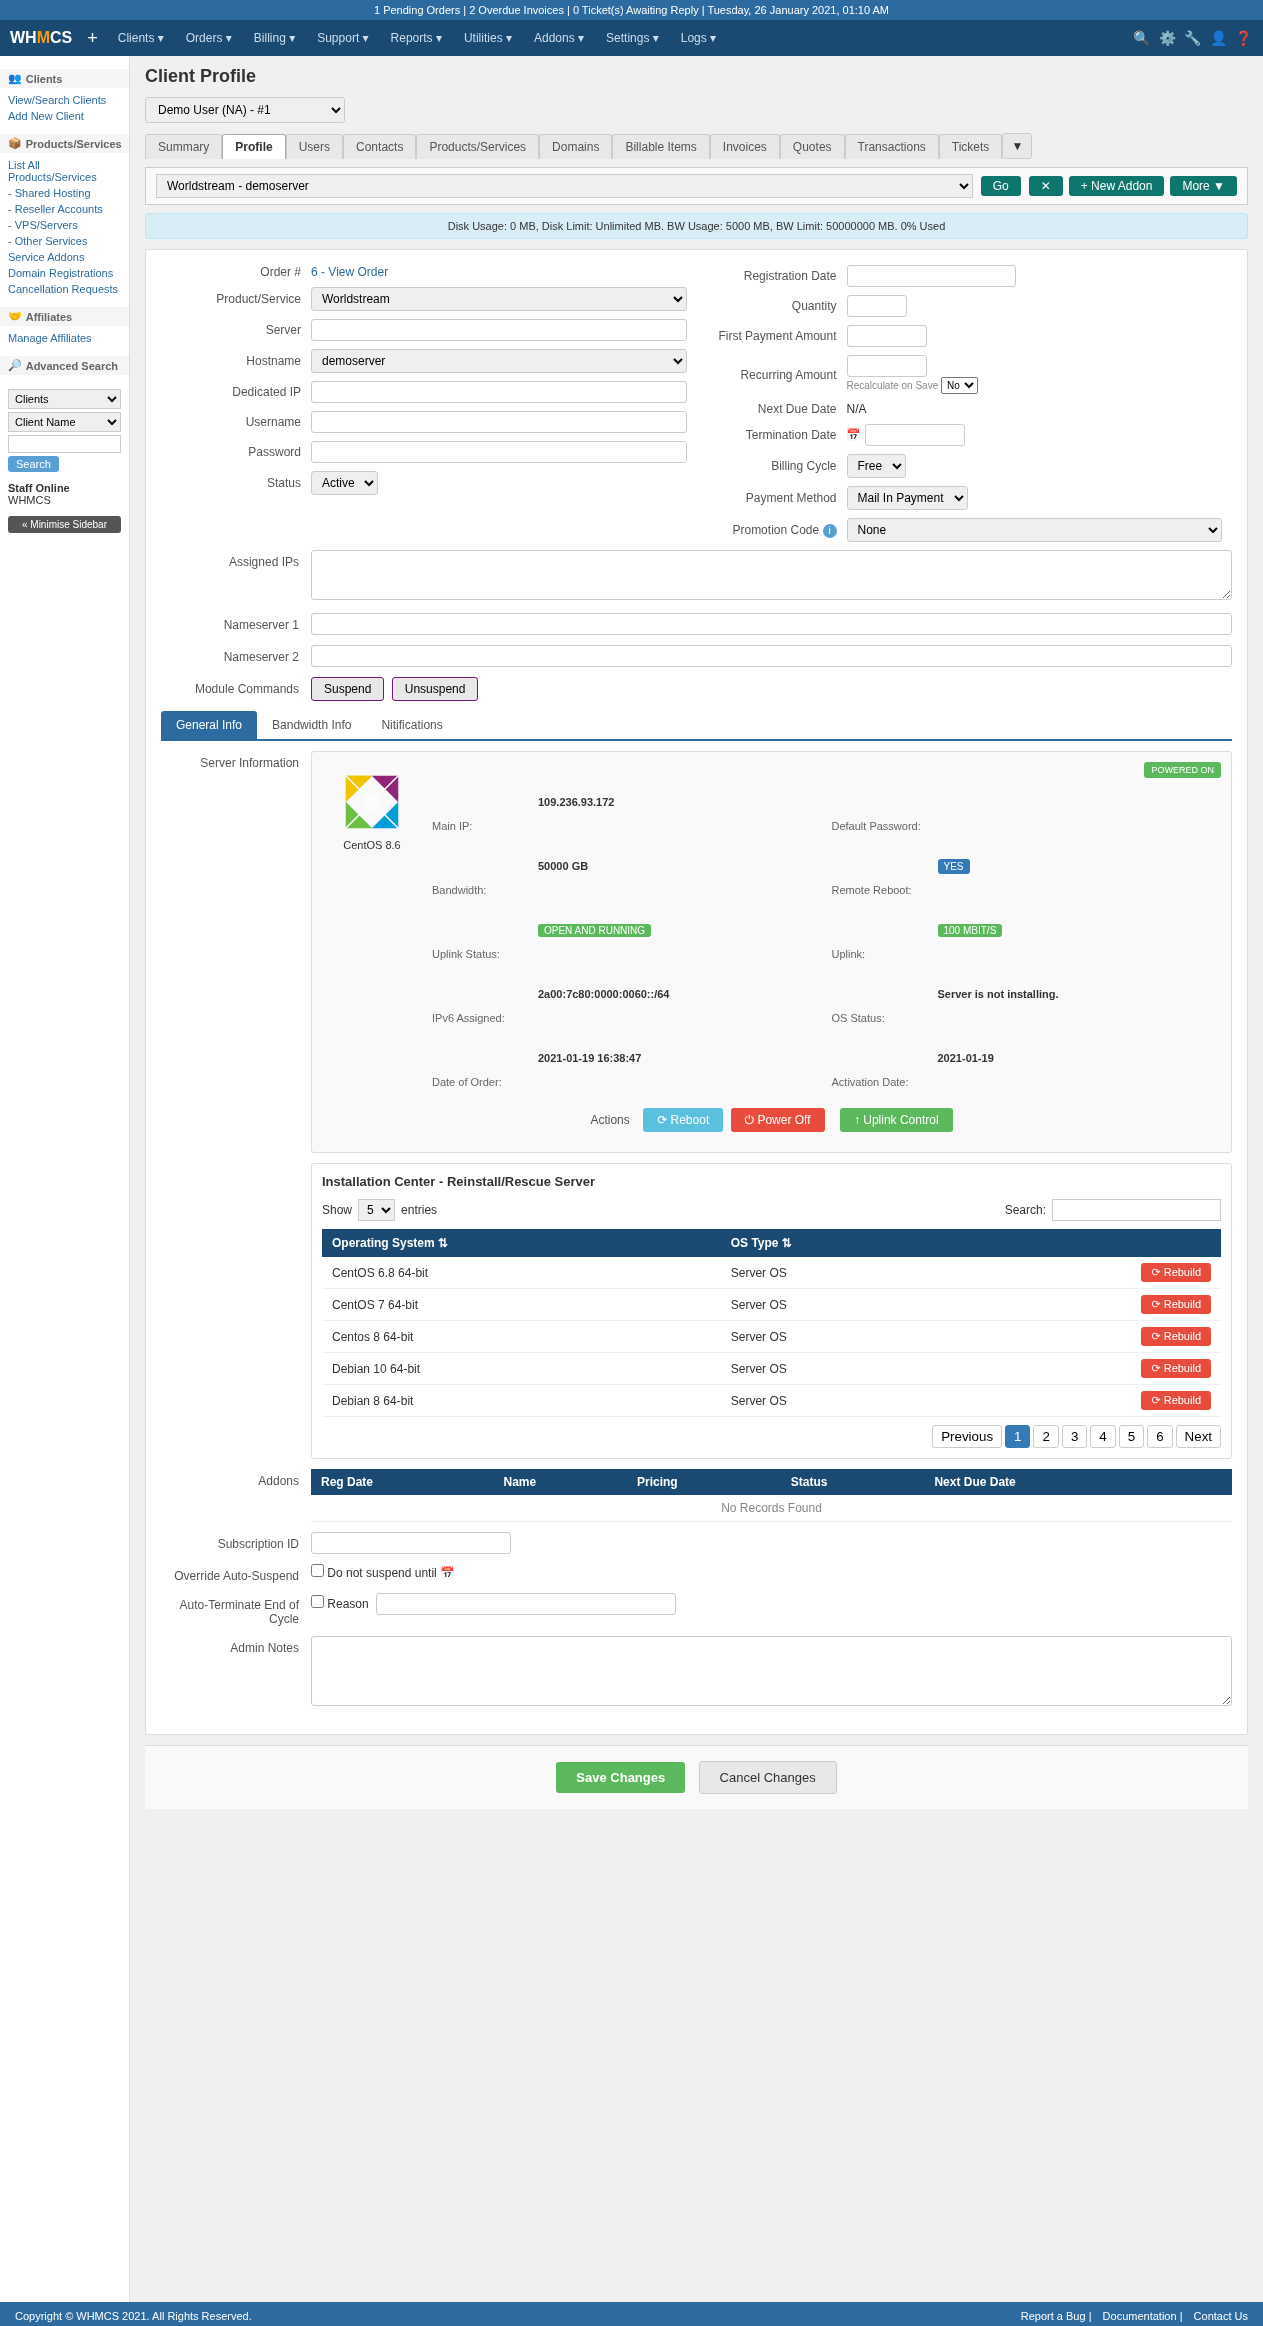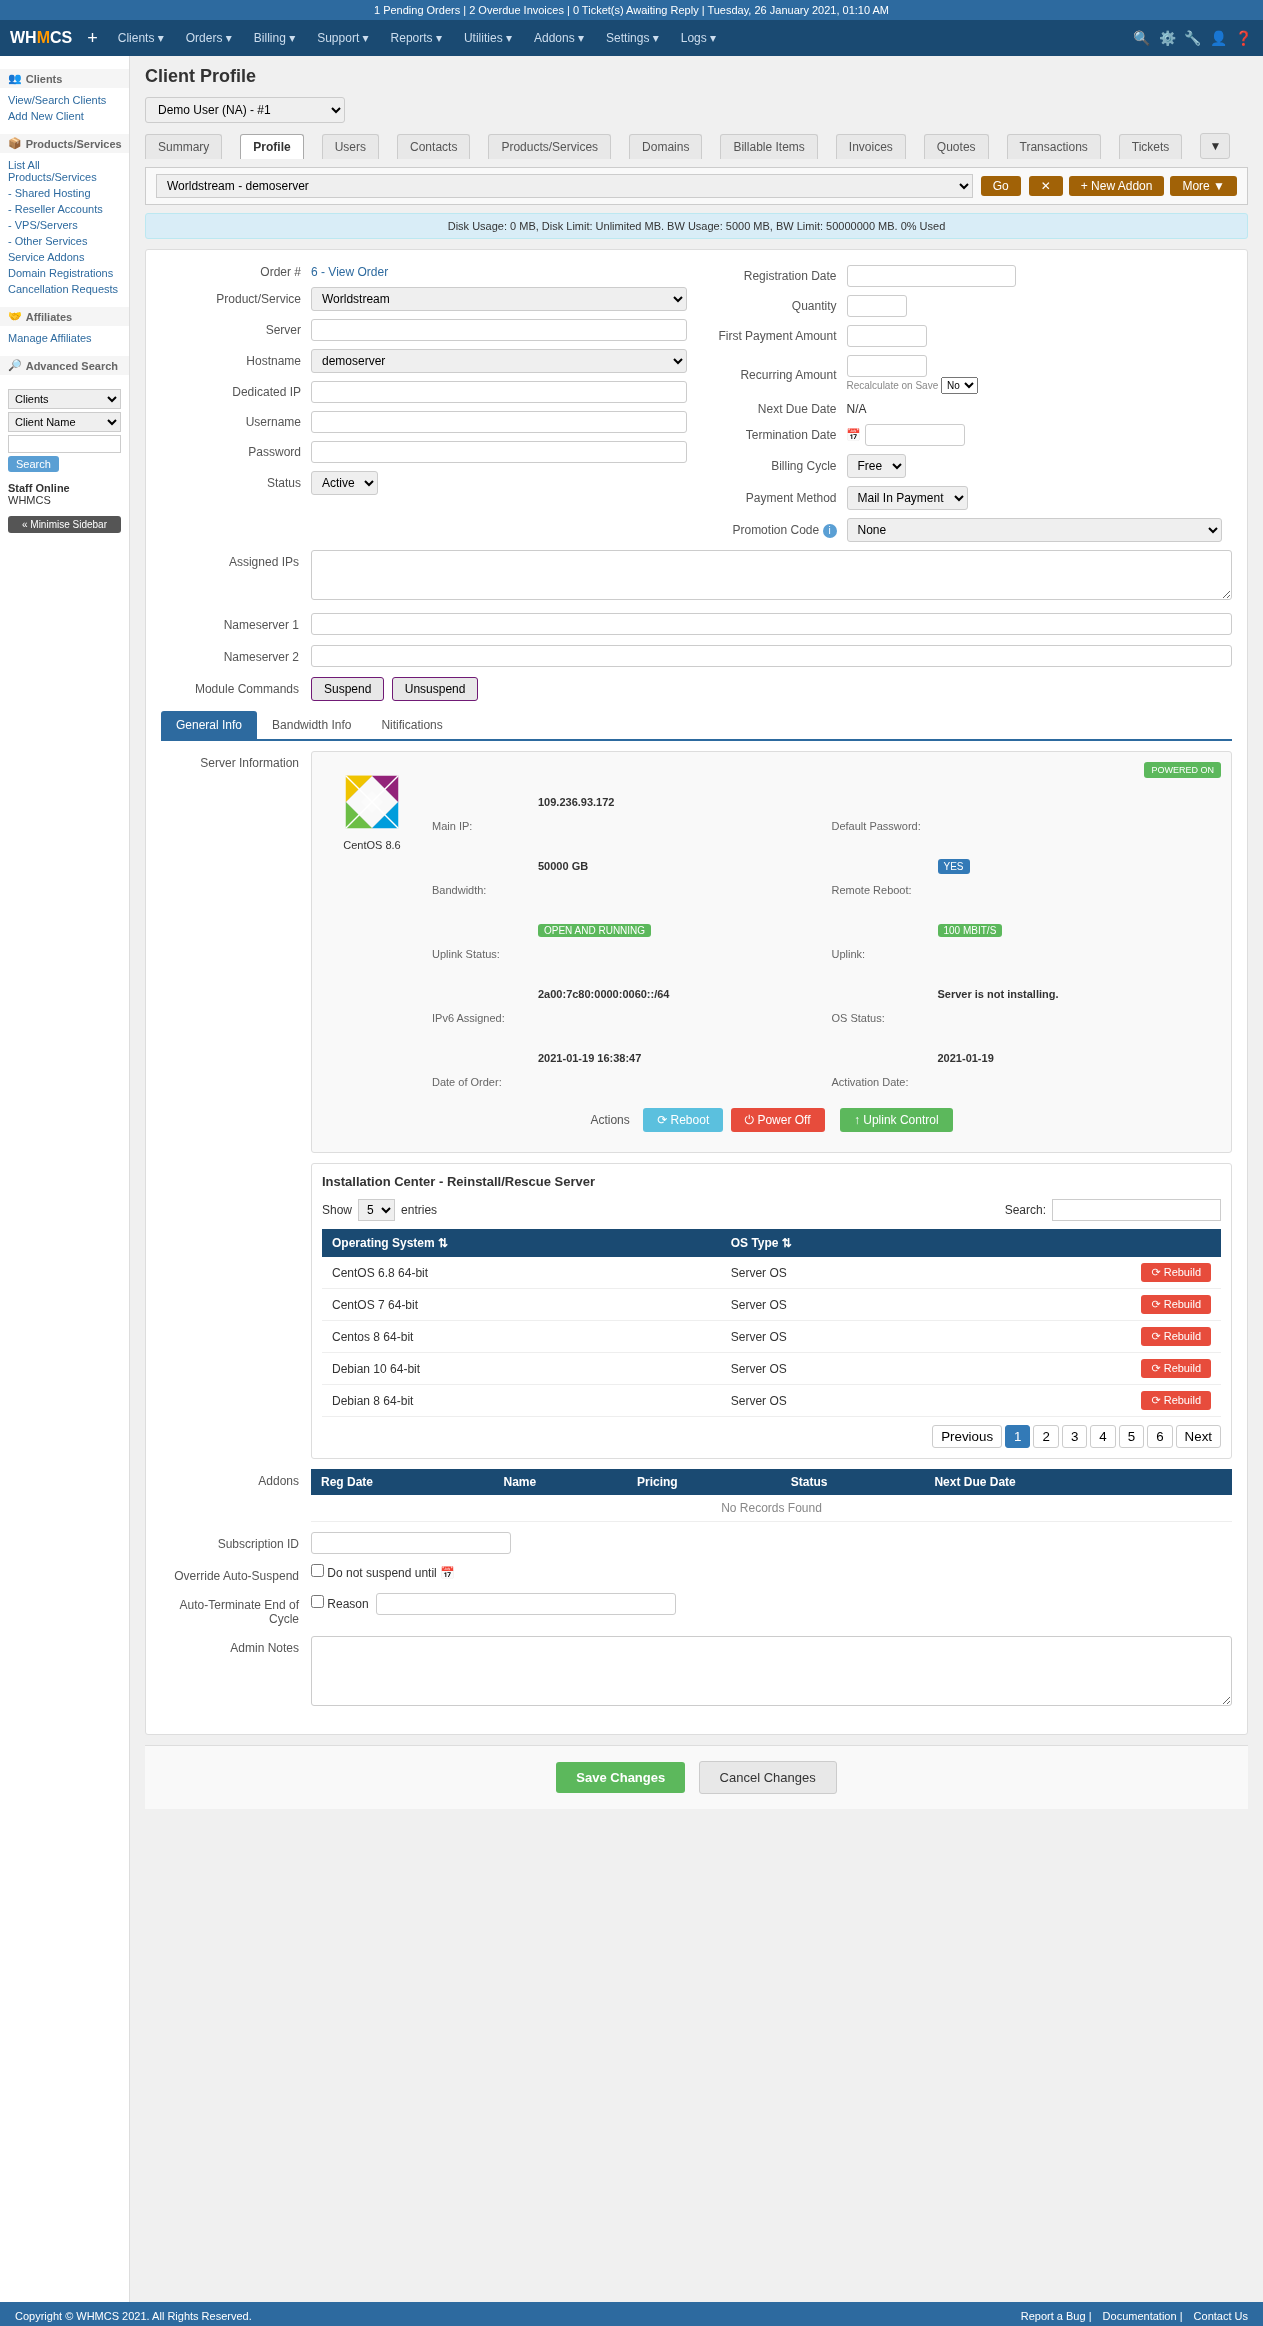--- a/index.html
+++ b/index.html
@@ -35,29 +35,29 @@
 
     
     .main { flex: 1; padding: 10px 15px; }
     .page-title { font-size: 18px; font-weight: bold; color: #333; margin-bottom: 10px; }
 
     
     .client-selector { display: flex; align-items: center; gap: 8px; margin-bottom: 10px; }
     .client-selector select { padding: 4px 8px; border: 1px solid #ccc; border-radius: 3px; font-size: 12px; min-width: 200px; }
 
     
-    .tabs { display: flex; gap: 18px; margin-bottom: 8px; flex-wrap: wrap; align-items: center; }
+    .tabs { display: flex; gap: 0; margin-bottom: 8px; flex-wrap: wrap; align-items: center; }
     .tab { padding: 5px 12px; background: #e8e8e8; border: 1px solid #ccc; border-bottom: none; border-radius: 3px 3px 0 0; cursor: pointer; font-size: 12px; color: #555; }
     .tab.active { background: #fff; color: #333; font-weight: bold; border-color: #aaa; }
     .tab-more { padding: 5px 8px; background: #e8e8e8; border: 1px solid #ccc; border-radius: 3px; cursor: pointer; }
 
     
     .server-bar { display: flex; align-items: center; gap: 8px; padding: 6px 10px; border: 1px solid #ccc; background: #f9f9f9; margin-bottom: 8px; }
     .server-bar select { padding: 3px 6px; font-size: 12px; border: 1px solid #ccc; flex: 1; }
-    .server-bar button { padding: 3px 12px; background: #a16207; color: #fff; border: none; cursor: pointer; border-radius: 3px; font-size: 12px; }
+    .server-bar button { padding: 3px 12px; background: #0f766e; color: #fff; border: none; cursor: pointer; border-radius: 3px; font-size: 12px; }
     .server-bar-right { margin-left: auto; display: flex; gap: 6px; align-items: center; }
     .btn-red-x { background: #e74c3c; color: #fff; border: none; border-radius: 3px; padding: 3px 6px; cursor: pointer; font-size: 12px; }
     .btn-addon { background: #5a9fd4; color: #fff; border: none; border-radius: 3px; padding: 4px 10px; cursor: pointer; font-size: 12px; }
     .btn-more { background: #e8e8e8; color: #333; border: 1px solid #ccc; border-radius: 3px; padding: 4px 10px; cursor: pointer; font-size: 12px; }
 
     
     .disk-usage { background: #d9edf7; border: 1px solid #bce8f1; border-radius: 3px; padding: 6px; text-align: center; font-size: 11px; margin-bottom: 10px; }
 
     
     .card { background: #fff; border: 1px solid #ddd; border-radius: 3px; padding: 15px; margin-bottom: 10px; }

